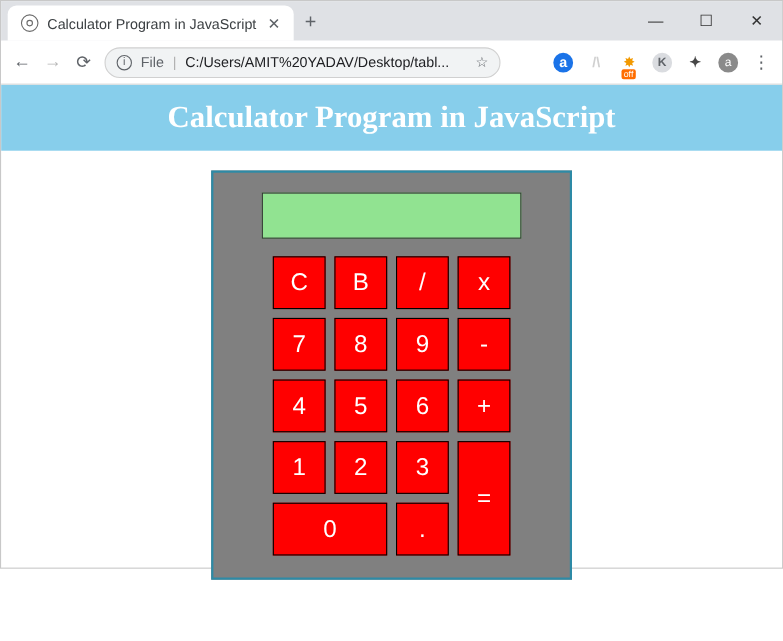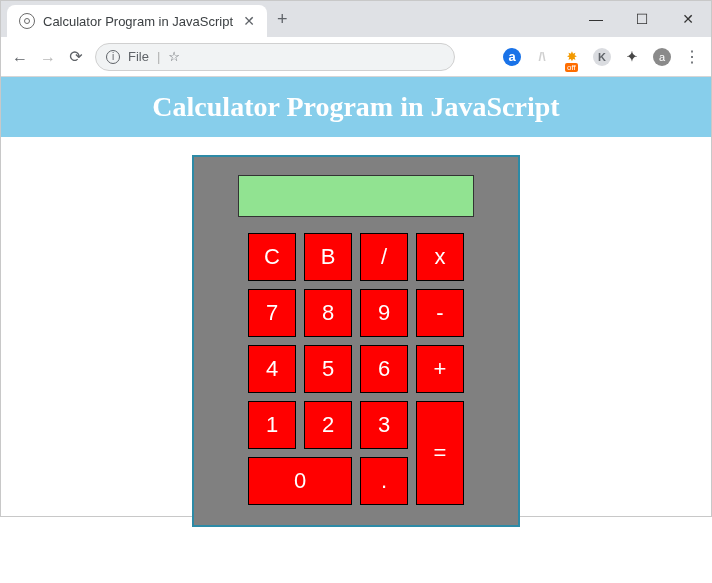--- a/index.html
+++ b/index.html
@@ -107,20 +107,21 @@
   </div>
 
   <div class="toolbar">
     <span class="nav-ico">←</span>
     <span class="nav-ico disabled">→</span>
     <span class="nav-ico">⟳</span>
     <div class="urlbar">
       <span class="info">i</span>
       <span>File</span>
       <span style="color:#b0b0b0">|</span>
+      <span class="text">C:/Users/AMIT%20YADAV/Desktop/tabl...</span>
       <span class="star">☆</span>
     </div>
     <div class="ext-row">
       <span class="ext-ico ext-a">a</span>
       <span class="ext-ico ext-arc">/\</span>
       <span class="ext-ico ext-fire">
         <span>✸</span>
         <span class="badge">off</span>
       </span>
       <span class="ext-ico ext-k">K</span>

